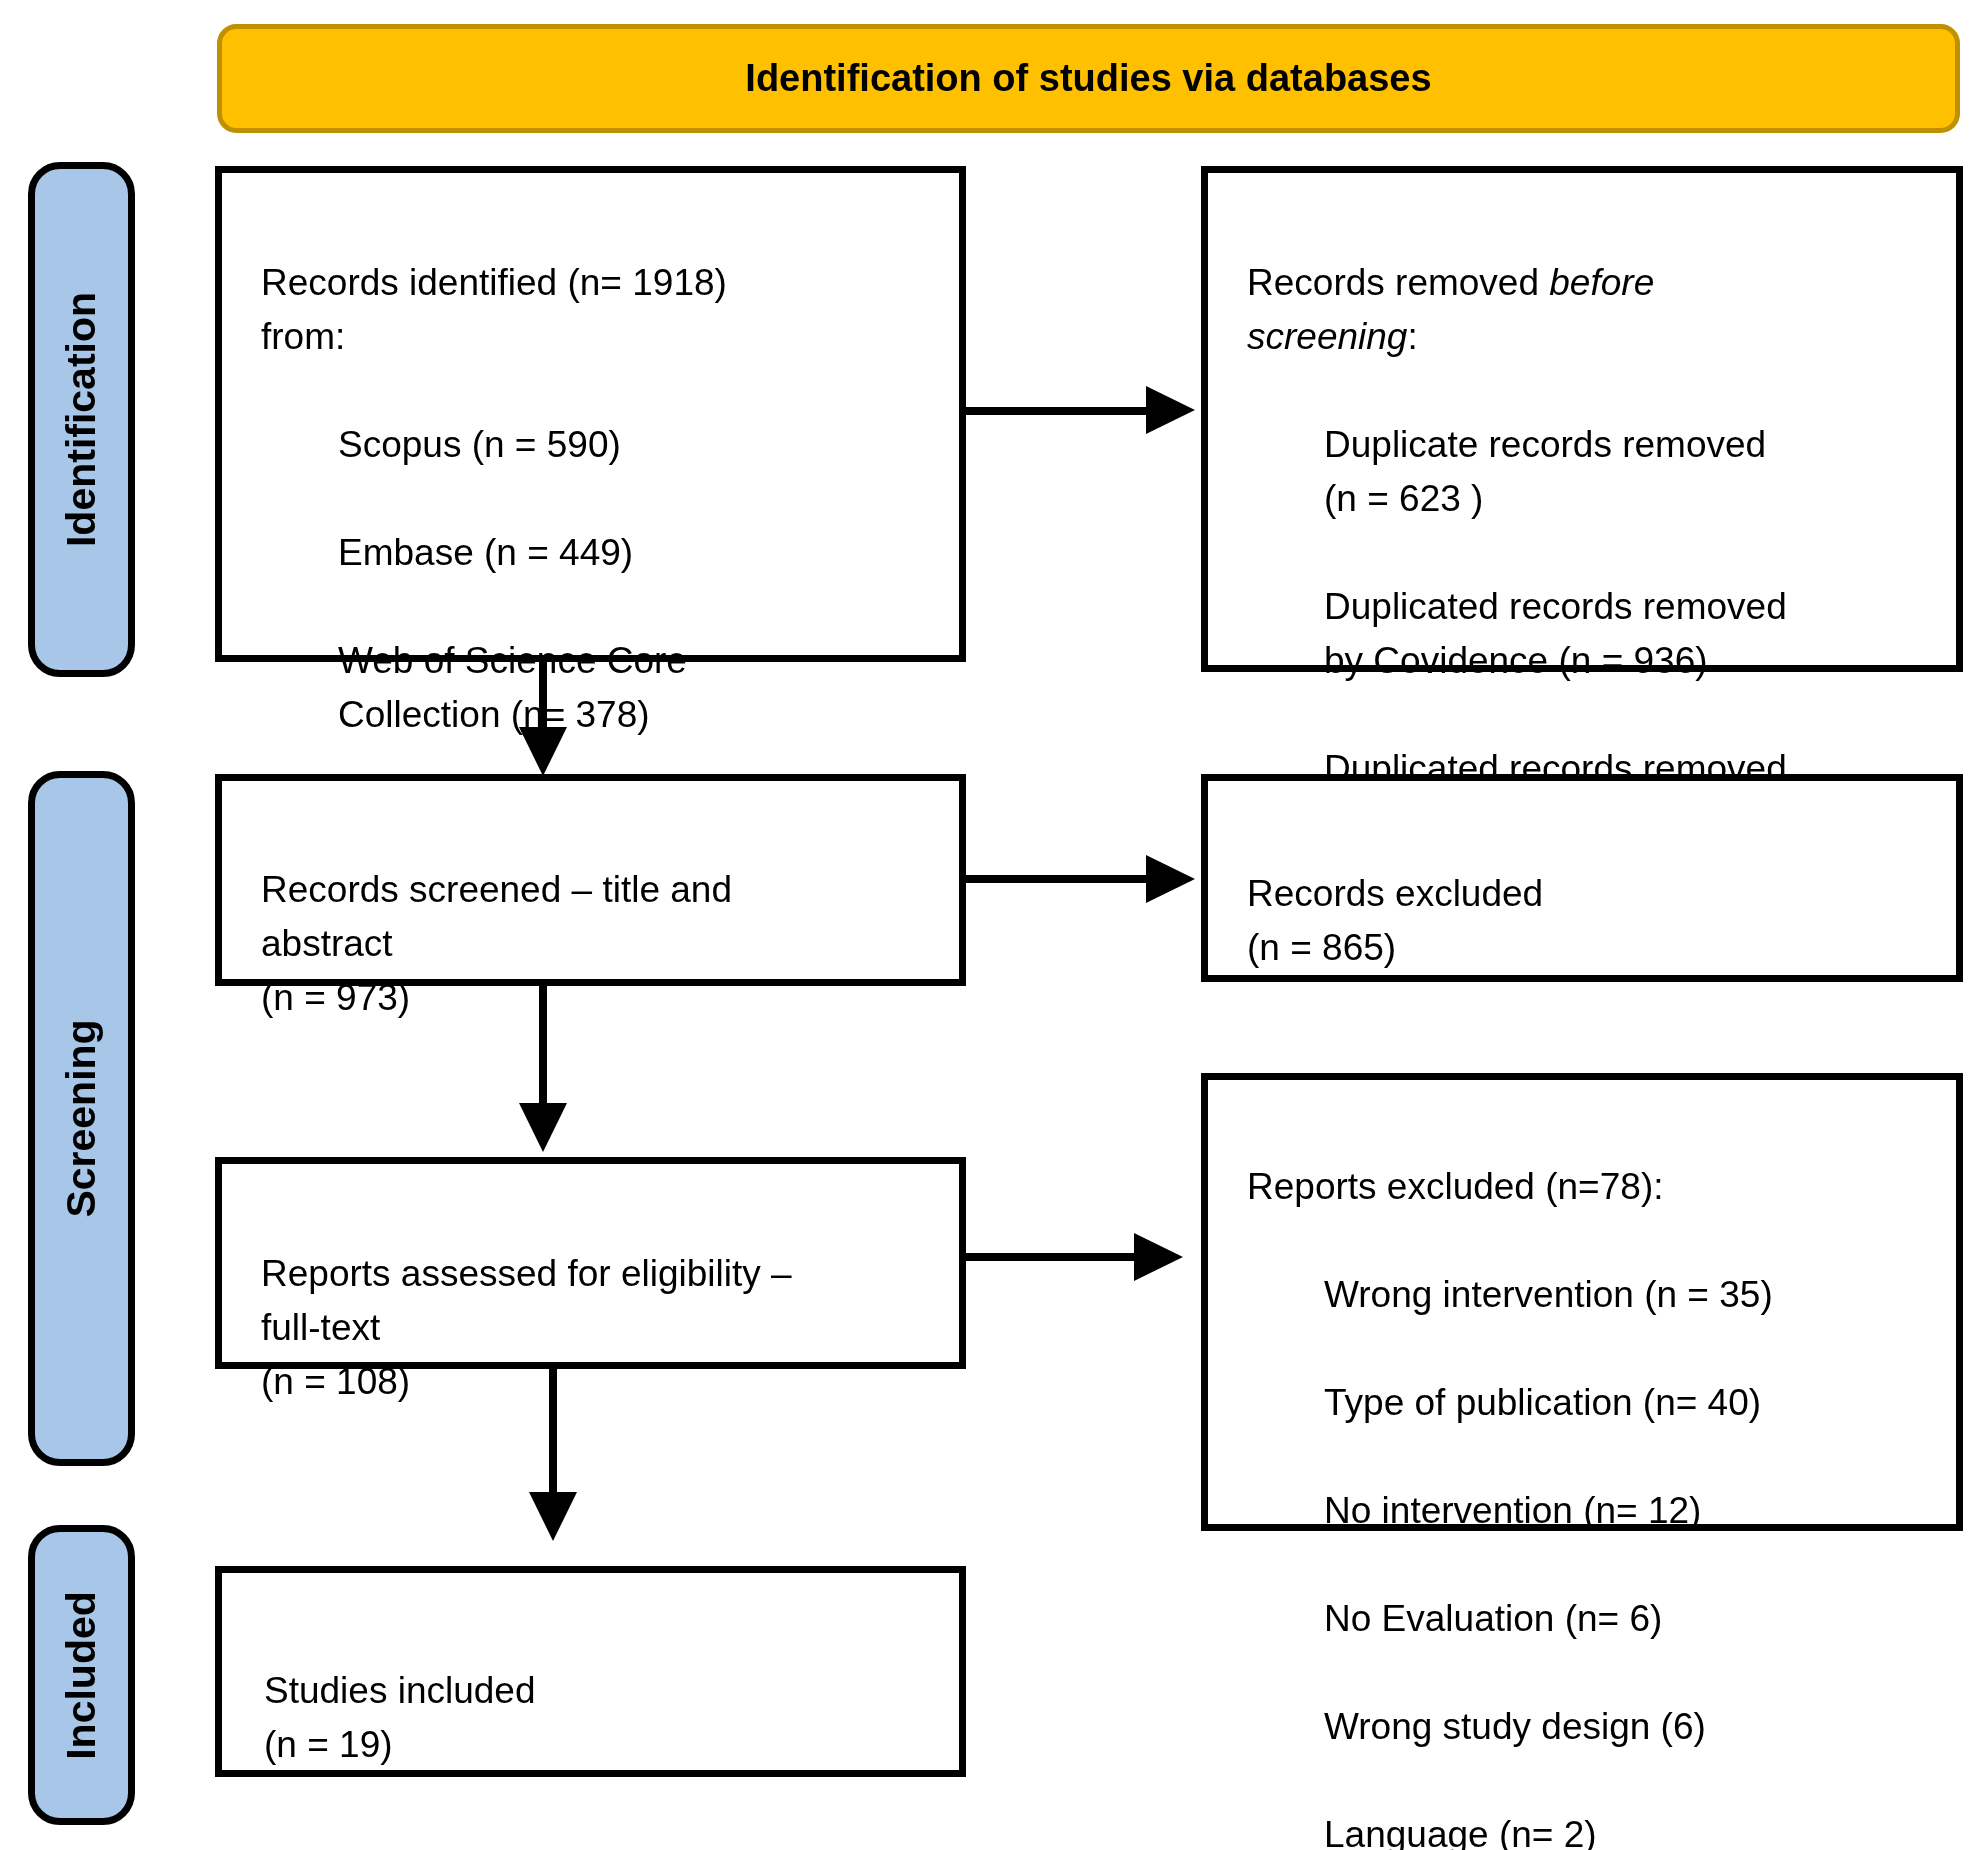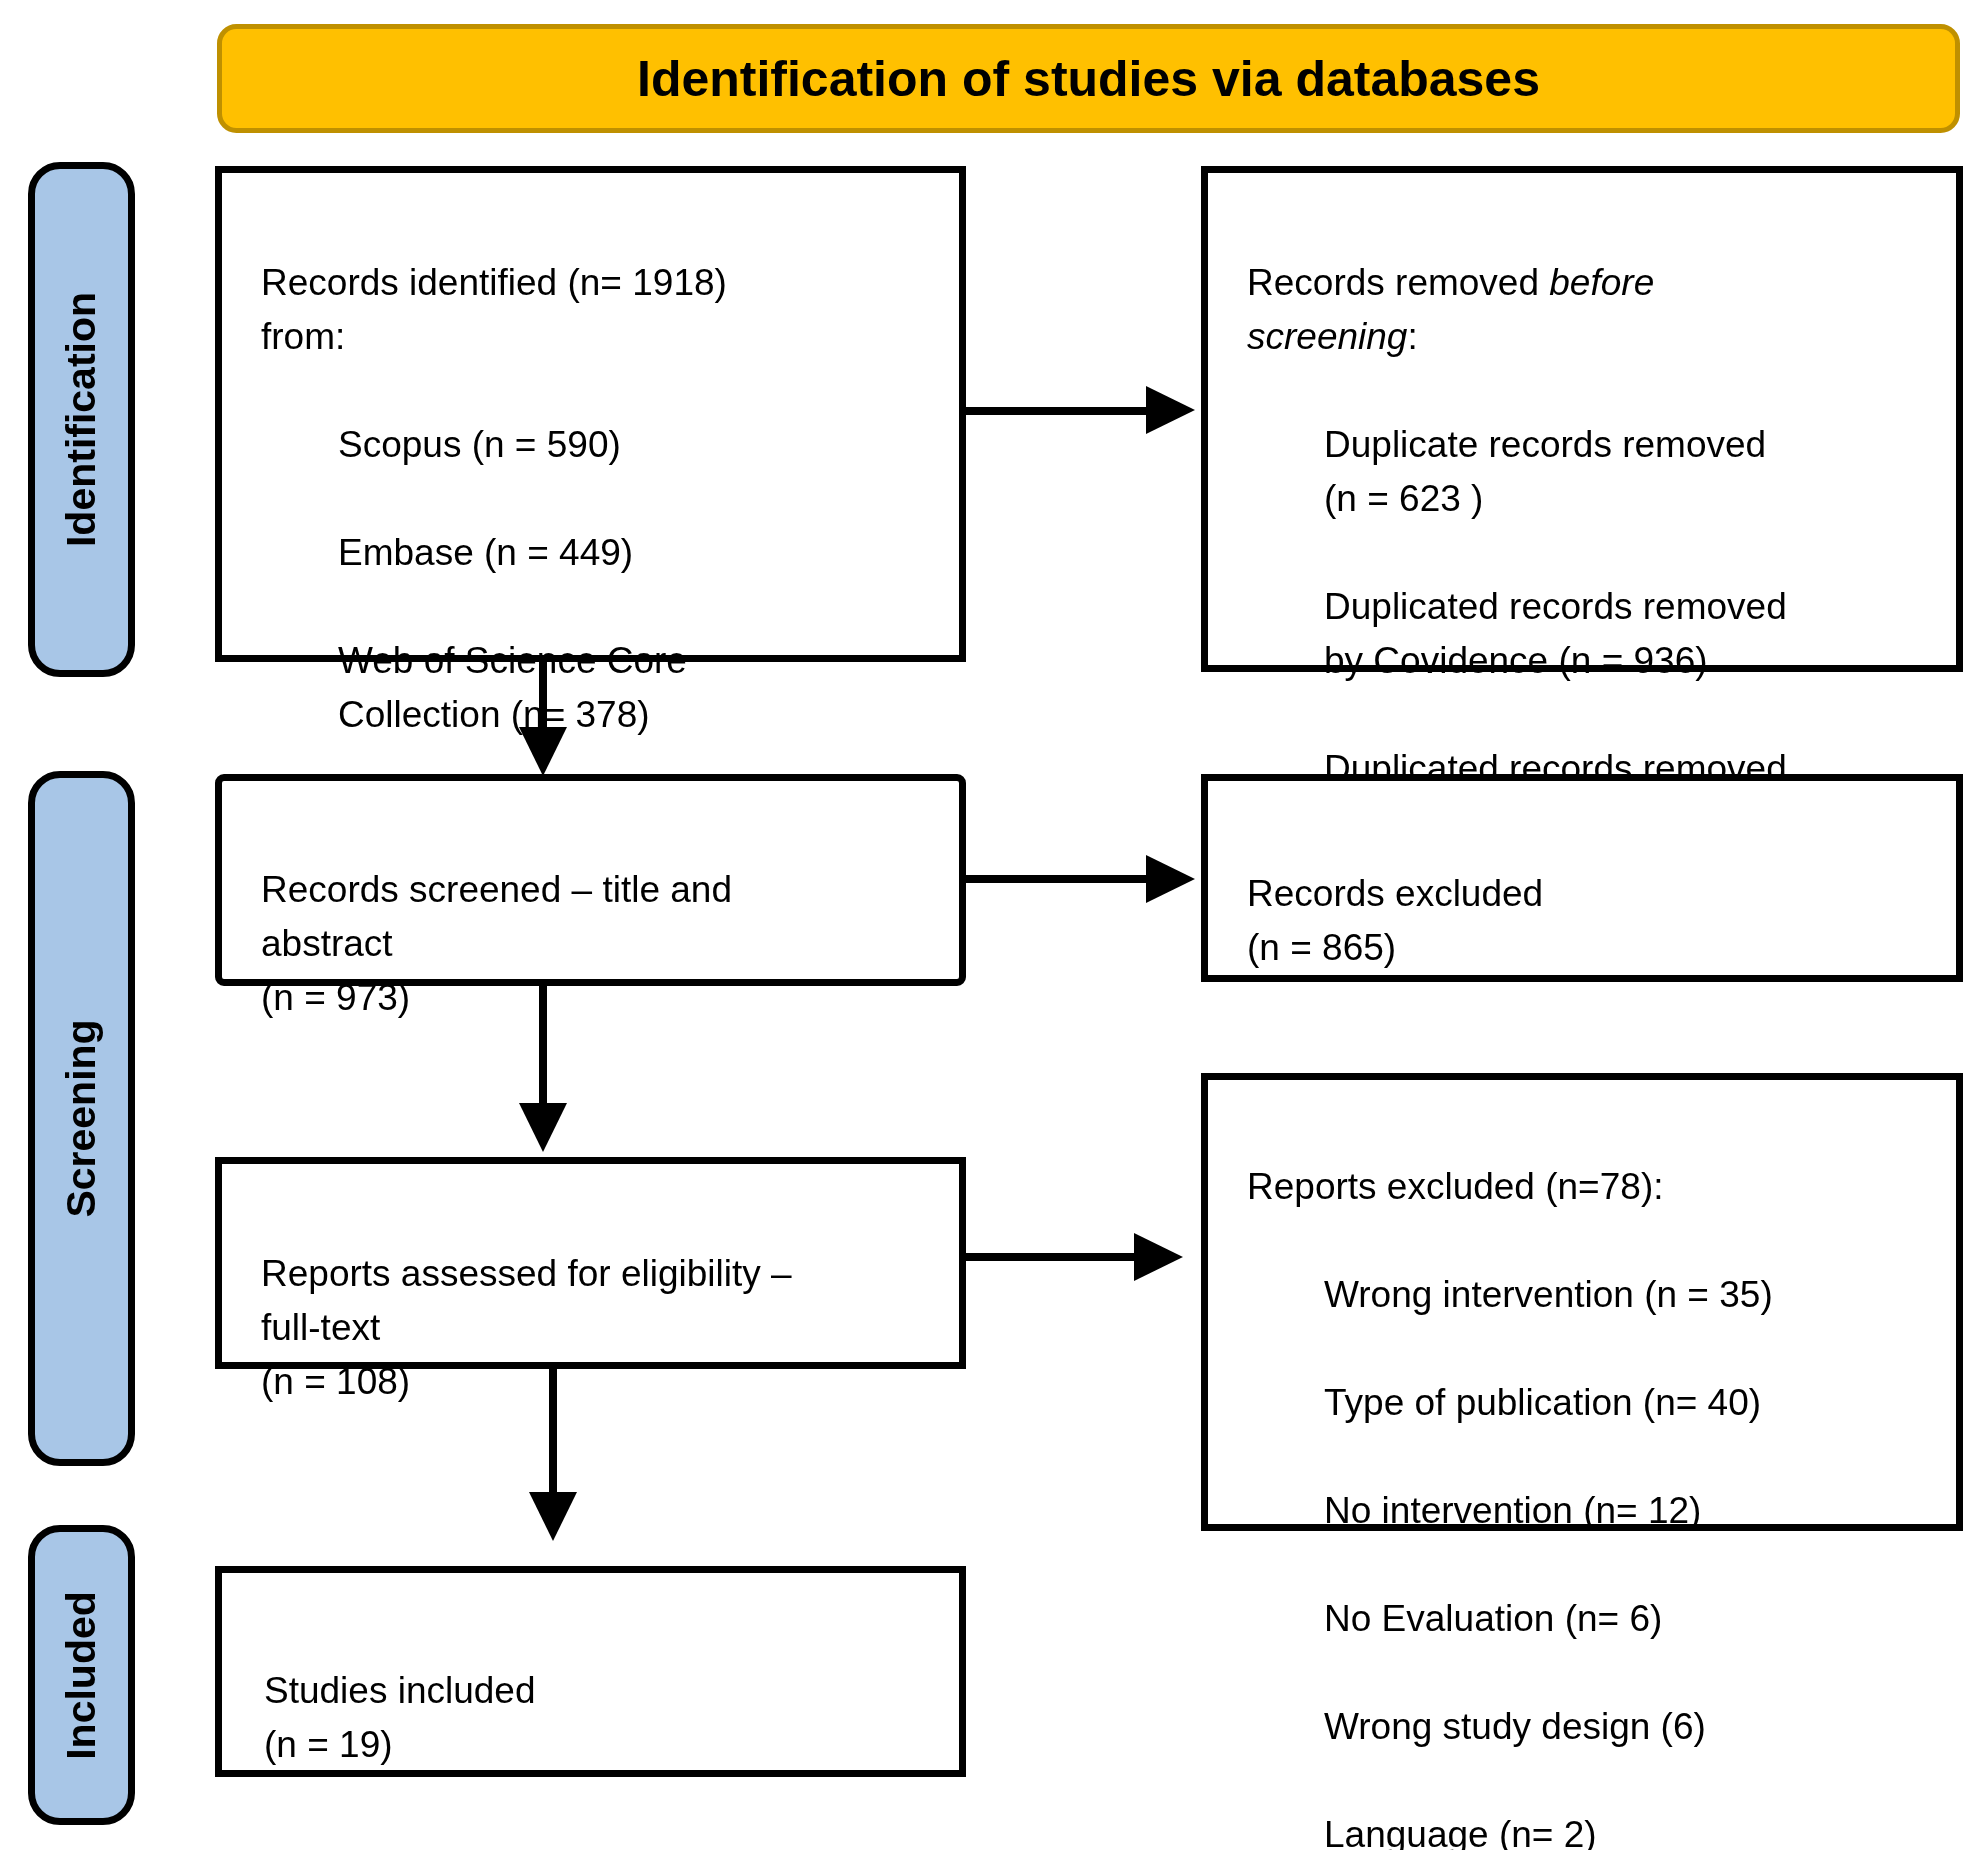--- a/index.html
+++ b/index.html
@@ -23,21 +23,21 @@
   .banner {
     position: absolute;
     left: 217px; top: 24px;
     width: 1743px; height: 109px;
     background: var(--banner-fill);
     border: 5.7px solid var(--banner-border);
     border-radius: 19.4px;
     box-sizing: border-box;
     display: flex; align-items: center; justify-content: center;
     font-weight: bold;
-    font-size: 50px;
+    font-size: 38px;
   }
 
   
   .stage {
     position: absolute;
     left: 28px;
     width: 107px;
     background: var(--stage-fill);
     border: 7.3px solid var(--line-color);
     border-radius: 32px;
@@ -62,21 +62,21 @@
     box-sizing: border-box;
     font-size: 37px;
     line-height: 54px;
     white-space: pre-line;
   }
   .box-item { margin-left: 77px; }
   .italic { font-style: italic; }
 
   #box-records-identified { left: 215px;  top: 166px;  width: 751px; height: 496px; padding: 29px 16px 0 39px; }
   #box-records-removed    { left: 1201px; top: 166px;  width: 762px; height: 506px; padding: 29px 16px 0 39px; }
-  #box-records-screened   { left: 215px;  top: 774px;  width: 751px; height: 212px; padding: 27.5px 16px 0 39px; border-radius: 9px; }
+  #box-records-screened   { left: 215px;  top: 774px;  width: 751px; height: 212px; padding: 27.5px 16px 0 39px; }
   #box-records-excluded   { left: 1201px; top: 774px;  width: 762px; height: 208px; padding: 32px 16px 0 39px; }
   #box-reports-assessed   { left: 215px;  top: 1157px; width: 751px; height: 212px; padding: 29px 16px 0 39px; }
   #box-reports-excluded   { left: 1201px; top: 1073px; width: 762px; height: 458px; padding: 26px 16px 0 39px; }
   #box-studies-included   { left: 215px;  top: 1566px; width: 751px; height: 211px; padding: 37px 16px 0 42px; }
 
   
   .shaft { position: absolute; background: var(--line-color); }
   .head  { position: absolute; width: 0; height: 0; }
   .head.right { border-top: 24px solid transparent; border-bottom: 24px solid transparent; border-left: 49px solid var(--line-color); }
   .head.down  { border-left: 24px solid transparent; border-right: 24px solid transparent; border-top: 49px solid var(--line-color); }

